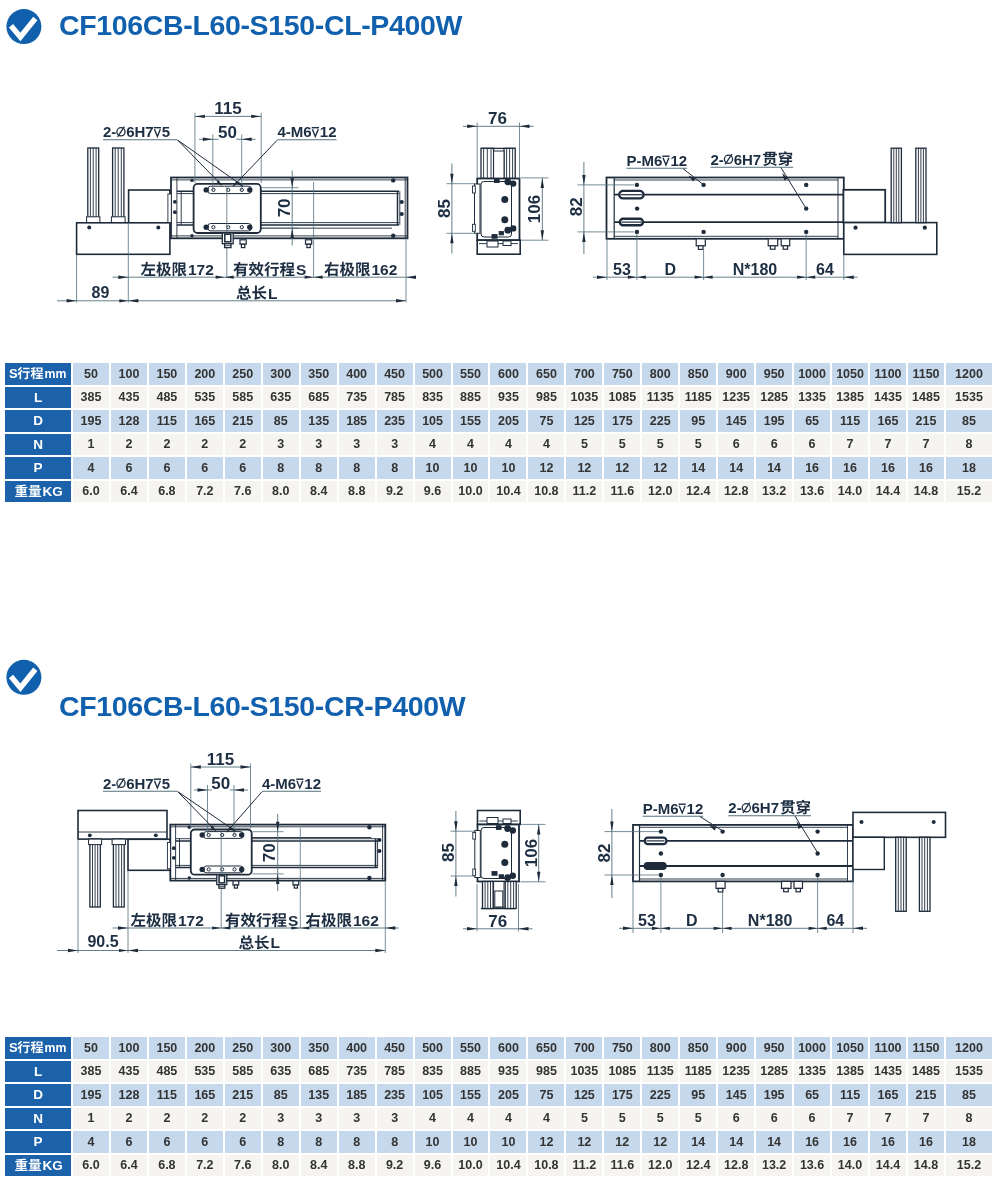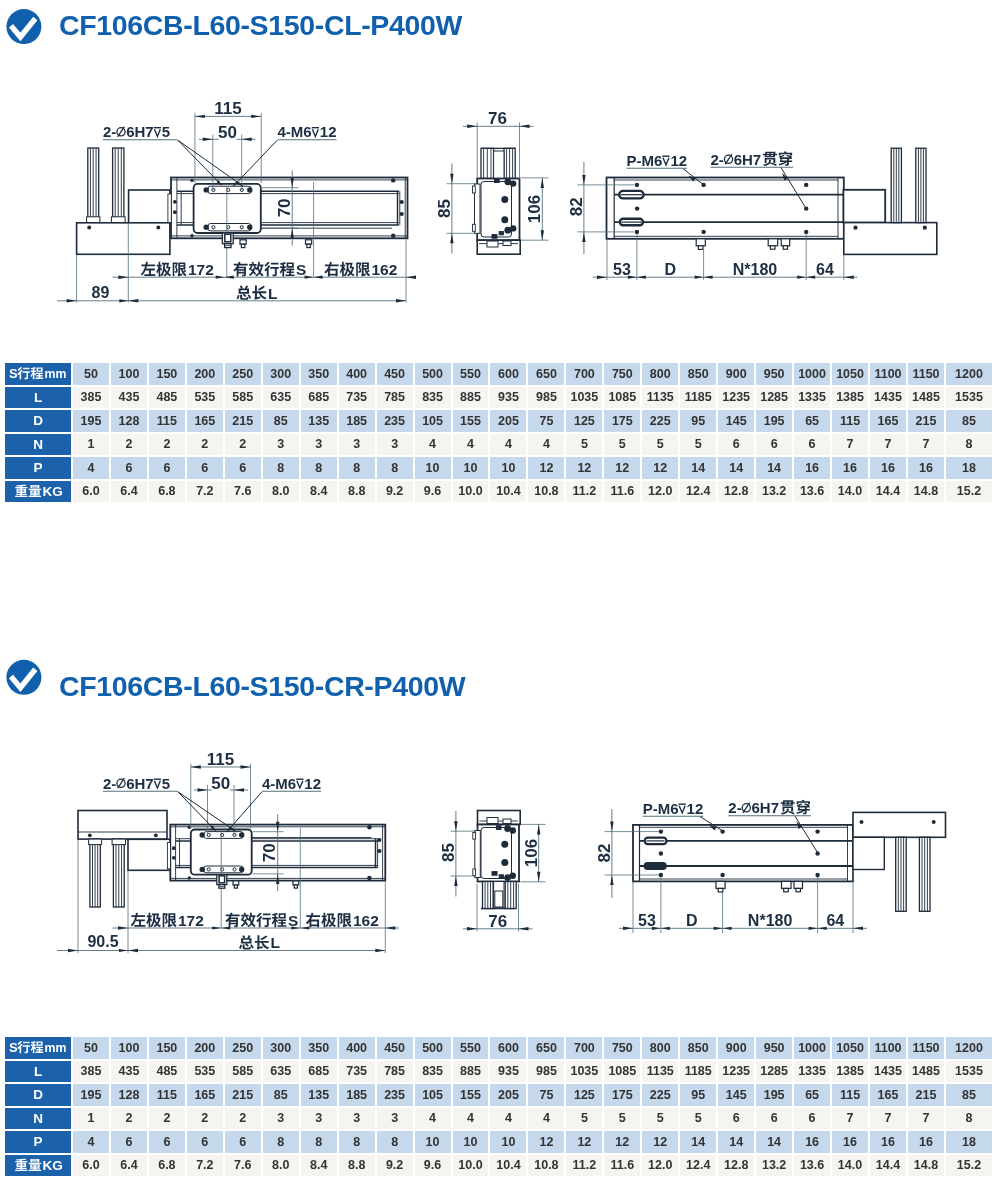--- a/index.html
+++ b/index.html
@@ -9,21 +9,21 @@
     <path d="M11.0,25.7 L20.4,37.0 L35.3,18.5" fill="none" stroke="#fff" stroke-width="5.4"></path>
   </svg>
 
 <div class="ttl" style="top:9px">CF106CB-L60-S150-CL-P400W</div>
 
 <svg style="position:absolute;left:0;top:650px" width="50" height="60" viewBox="0 650 50 60">
     <circle cx="23.9" cy="677.3" r="17.5" fill="#1160ae"></circle>
     <path d="M11.0,676.4 L20.4,687.7 L35.3,669.2" fill="none" stroke="#fff" stroke-width="5.4"></path>
   </svg>
 
-<div class="ttl" style="top:670px">CF106CB-L60-S150-CR-P400W</div>
+<div class="ttl" style="top:690px">CF106CB-L60-S150-CR-P400W</div>
 
 <svg style="position:absolute;left:0;top:0" width="1000" height="1183" viewBox="0 0 1000 1183">
 <defs>
       <path id="gA" d="M446.620849609375 792.740966796875H935.16064453125V678.497802734375H446.620849609375ZM700.39794921875 481.219970703125H823.00146484375V49.302490234375Q823.00146484375 1.5615234375 811.4913330078125 -25.59912109375Q799.981201171875 -52.759765625 766.6005859375 -67.1201171875Q734.340087890625 -80.260498046875 686.2098388671875 -83.4906005859375Q638.07958984375 -86.720703125 570.56005859375 -86.720703125Q567.219970703125 -60.659912109375 556.69970703125 -25.578857421875Q546.179443359375 9.502197265625 534.1591796875 35.222900390625Q563.11865234375 34.222900390625 591.9884033203125 33.3328857421875Q620.858154296875 32.44287109375 643.798095703125 32.5528564453125Q666.738037109375 32.662841796875 675.738037109375 32.8828125Q689.9580078125 33.102783203125 695.177978515625 37.32275390625Q700.39794921875 41.542724609375 700.39794921875 52.20263671875ZM403.9609375 515.40087890625H961.48046875V401.377685546875H403.9609375ZM179.0390625 397.27783203125 284.0419921875 502.8408203125 299.302490234375 496.940673828125V-90.6005859375H179.0390625ZM292.35888671875 631.92041015625 406.162109375 588.379150390625Q367.382080078125 522.138916015625 315.761962890625 455.4486083984375Q264.141845703125 388.75830078125 207.74169921875 329.9580078125Q151.341552734375 271.15771484375 97.00146484375 227.03759765625Q88.76123046875 240.177978515625 74.120849609375 259.778564453125Q59.48046875 279.379150390625 43.6700439453125 299.0897216796875Q27.859619140625 318.80029296875 15.279296875 330.940673828125Q66.71923828125 366.6005859375 117.6591796875 415.320556640625Q168.59912109375 464.04052734375 214.0390625 519.760498046875Q259.47900390625 575.48046875 292.35888671875 631.92041015625ZM254.0390625 849.940673828125 369.622314453125 802.059326171875Q333.382080078125 755.0390625 287.3118896484375 706.4088134765625Q241.24169921875 657.778564453125 191.281494140625 614.098388671875Q141.3212890625 570.418212890625 93.0810546875 537.078125Q85.620849609375 550.99853515625 73.820556640625 569.4290771484375Q62.020263671875 587.859619140625 49.43994140625 606.0101318359375Q36.859619140625 624.16064453125 26.059326171875 635.52099609375Q68.059326171875 662.40087890625 111.279296875 699.120849609375Q154.499267578125 735.8408203125 192.3292236328125 775.560791015625Q230.1591796875 815.28076171875 254.0390625 849.940673828125Z"></path>
       <path id="gB" d="M626.11865234375 368.219970703125H745.60205078125V-35.020263671875H626.11865234375ZM426.900146484375 411.981201171875H947.48046875V308.87841796875H426.900146484375ZM388.04052734375 36.8017578125H969.48046875V-67.861083984375H388.04052734375ZM450.68017578125 225.76123046875H922.80029296875V124.99853515625H450.68017578125ZM569.8828125 711.318359375V573.141845703125H803.937744140625V711.318359375ZM458.979736328125 812.0810546875H920.301025390625V472.379150390625H458.979736328125ZM184.617919921875 756.43994140625H301.201171875V-88.8408203125H184.617919921875ZM40.619384765625 568.28076171875H407.979736328125V456.59765625H40.619384765625ZM191.078125 523.3994140625 261.099853515625 492.55859375Q246.659912109375 438.99853515625 226.6700439453125 381.0484619140625Q206.68017578125 323.098388671875 182.9703369140625 266.3682861328125Q159.260498046875 209.63818359375 132.1005859375 159.6280517578125Q104.940673828125 109.617919921875 75.940673828125 72.937744140625Q67.48046875 98.99853515625 50.840087890625 131.739501953125Q34.19970703125 164.48046875 19.83935546875 187.201171875Q46.279296875 217.201171875 71.4891357421875 257.6910400390625Q96.698974609375 298.180908203125 119.6287841796875 343.940673828125Q142.55859375 389.700439453125 160.87841796875 435.7301025390625Q179.1982421875 481.759765625 191.078125 523.3994140625ZM340.4384765625 839.301025390625 420.820556640625 746.87841796875Q369.68017578125 727.538330078125 308.780029296875 711.6483154296875Q247.8798828125 695.75830078125 184.599853515625 684.538330078125Q121.31982421875 673.318359375 62.539794921875 665.098388671875Q59.19970703125 684.9189453125 49.0694580078125 711.69970703125Q38.939208984375 738.48046875 28.9189453125 756.9609375Q84.35888671875 766.180908203125 141.5687255859375 778.5709228515625Q198.778564453125 790.9609375 250.5484619140625 806.740966796875Q302.318359375 822.52099609375 340.4384765625 839.301025390625ZM298.76123046875 429.219970703125Q307.981201171875 421.780029296875 326.5311279296875 403.2301025390625Q345.0810546875 384.68017578125 366.4609375 363.020263671875Q387.8408203125 341.3603515625 405.1107177734375 322.700439453125Q422.380615234375 304.04052734375 429.6005859375 295.6005859375L361.018798828125 201.39794921875Q352.018798828125 219.63818359375 337.698974609375 243.6982421875Q323.379150390625 267.75830078125 306.619384765625 293.9283447265625Q289.859619140625 320.098388671875 274.1497802734375 343.5484619140625Q258.43994140625 366.99853515625 246.43994140625 382.458740234375Z"></path>
       <path id="gC" d="M45.739501953125 33.5615234375H956.820556640625V-60.9609375H45.739501953125ZM51.51953125 671.940673828125H949.700439453125V577.978271484375H51.51953125ZM119.95947265625 176.541259765625H891.700439453125V85.9189453125H119.95947265625ZM435.1982421875 756.179443359375H555.681640625V-14.099853515625H435.1982421875ZM802.419677734375 848.861083984375 857.8408203125 756.218505859375Q785.140380859375 744.218505859375 698.460205078125 735.3885498046875Q611.780029296875 726.55859375 518.780029296875 720.61865234375Q425.780029296875 714.6787109375 331.9500732421875 711.23876953125Q238.1201171875 707.798828125 150.900146484375 707.138916015625Q150.1201171875 727.95947265625 142.159912109375 754.68017578125Q134.19970703125 781.40087890625 126.51953125 799.661376953125Q214.299560546875 801.88134765625 306.5694580078125 805.7113037109375Q398.83935546875 809.541259765625 488.3892822265625 815.76123046875Q577.939208984375 821.981201171875 658.3892822265625 830.3111572265625Q738.83935546875 838.64111328125 802.419677734375 848.861083984375ZM269.662841796875 344.798828125V299.981201171875H731.876953125V344.798828125ZM269.662841796875 461.078125V416.700439453125H731.876953125V461.078125ZM152.51953125 540H854.48046875V220.83935546875H152.51953125Z"></path>
       <path id="gD" d="M288.222900390625 666.340087890625V632.24169921875H704.19677734375V666.340087890625ZM288.222900390625 757.859619140625V724.201171875H704.19677734375V757.859619140625ZM172.6396484375 818.8408203125H825.240234375V571.260498046875H172.6396484375ZM267.102783203125 267.07958984375V231.76123046875H731.736572265625V267.07958984375ZM267.102783203125 361.59912109375V326.720703125H731.736572265625V361.59912109375ZM154.6396484375 425.140380859375H849.8798828125V168.43994140625H154.6396484375ZM440.87841796875 404.340087890625H557.461669921875V-24.539794921875H440.87841796875ZM45.739501953125 540.661376953125H956.820556640625V455.279296875H45.739501953125ZM134.240234375 135.12158203125H868.6396484375V58.539794921875H134.240234375ZM43.759765625 22.221435546875H958.80029296875V-65.28076171875H43.759765625Z"></path>
       <path id="gE" d="M58.83935546875 681.461669921875H942.9609375V565.87841796875H58.83935546875ZM354.44140625 411.541259765625H922.661376953125V296.738037109375H354.44140625ZM245.52099609375 48.0419921875H959.060791015625V-67.541259765625H245.52099609375ZM551.059326171875 356.299560546875H674.44287109375V-14.859619140625H551.059326171875ZM351.338623046875 849.500732421875 476.72216796875 833.580322265625Q456.72216796875 714.340087890625 426.942138671875 592.4298095703125Q397.162109375 470.51953125 353.322021484375 355.499267578125Q309.48193359375 240.47900390625 246.9718017578125 139.9088134765625Q184.461669921875 39.338623046875 97.44140625 -38.44140625Q88.421142578125 -24.52099609375 74.28076171875 -6.48046875Q60.140380859375 11.56005859375 45.6099853515625 28.9305419921875Q31.07958984375 46.301025390625 18.499267578125 57.661376953125Q95.939208984375 124.64111328125 152.379150390625 216.301025390625Q208.819091796875 307.9609375 247.8690185546875 414.0709228515625Q286.9189453125 520.180908203125 311.6888427734375 631.7908935546875Q336.458740234375 743.40087890625 351.338623046875 849.500732421875Z"></path>
       <path id="gF" d="M47.9189453125 662.981201171875H365.499267578125V552.078125H47.9189453125ZM165.15771484375 849.720703125H273.720703125V-89.060791015625H165.15771484375ZM166.27783203125 580.87841796875 230.499267578125 555.15771484375Q219.83935546875 493.59765625 204.1295166015625 428.317626953125Q188.419677734375 363.03759765625 168.2098388671875 300.53759765625Q148 238.03759765625 124.5101318359375 183.757568359375Q101.020263671875 129.4775390625 74.80029296875 90.91748046875Q69.68017578125 108.177978515625 59.8299560546875 130.2286376953125Q49.979736328125 152.279296875 38.8494873046875 174.219970703125Q27.71923828125 196.16064453125 18.259033203125 212.201171875Q42.9189453125 243.301025390625 65.1287841796875 286.8907470703125Q87.338623046875 330.48046875 107.158447265625 380.340087890625Q126.978271484375 430.19970703125 141.798095703125 481.8892822265625Q156.617919921875 533.578857421875 166.27783203125 580.87841796875ZM270.940673828125 540.1591796875Q279.720703125 530.1591796875 296.8306884765625 504.6591796875Q313.940673828125 479.1591796875 333.440673828125 448.6591796875Q352.940673828125 418.1591796875 369.5506591796875 392.2691650390625Q386.16064453125 366.379150390625 392.380615234375 355.1591796875L322.798828125 274.55712890625Q314.798828125 296.577392578125 301.4189453125 326.91748046875Q288.0390625 357.257568359375 272.6591796875 389.817626953125Q257.279296875 422.377685546875 242.7293701171875 450.6077880859375Q228.179443359375 478.837890625 217.619384765625 497.858154296875ZM478.1982421875 739.83935546875 590.541259765625 734.939208984375Q584.541259765625 598.51953125 571.5911865234375 477.57958984375Q558.64111328125 356.6396484375 534.7510986328125 252.799560546875Q510.861083984375 148.95947265625 472.481201171875 62.83935546875Q434.101318359375 -23.28076171875 376.461669921875 -90.500732421875Q367.44140625 -81.260498046875 349.180908203125 -68.0101318359375Q330.92041015625 -54.759765625 311.099853515625 -41.8994140625Q291.279296875 -29.0390625 277.9189453125 -21.578857421875Q353.658447265625 56.180908203125 395.1483154296875 169.78076171875Q436.63818359375 283.380615234375 454.918212890625 427.580322265625Q473.1982421875 571.780029296875 478.1982421875 739.83935546875ZM381.07958984375 787.9609375H750.218505859375V678.39794921875H381.07958984375ZM716.340087890625 530.942138671875H851.318359375V427.619384765625H684.619384765625ZM826.837890625 530.942138671875H848.658447265625L868.9189453125 535.062255859375L941.740966796875 506.5615234375Q913.64111328125 358.3212890625 859.2713623046875 242.40087890625Q804.901611328125 126.48046875 730.2518310546875 43.6700439453125Q655.60205078125 -39.140380859375 565.72216796875 -89.380615234375Q557.48193359375 -76.020263671875 542.9515380859375 -58.259765625Q528.421142578125 -40.499267578125 512.220703125 -24.298828125Q496.020263671875 -8.098388671875 482.659912109375 0.141845703125Q569.419677734375 44.48193359375 639.1693115234375 115.822021484375Q708.9189453125 187.162109375 756.8885498046875 285.7120361328125Q804.858154296875 384.261962890625 826.837890625 508.12158203125ZM563.060791015625 480.137451171875Q597.40087890625 376.11865234375 655.6309814453125 284.1396484375Q713.861083984375 192.16064453125 794.6910400390625 121.9312744140625Q875.52099609375 51.701904296875 976.500732421875 11.0419921875Q963.92041015625 0.24169921875 948.6099853515625 -17.1287841796875Q933.299560546875 -34.499267578125 919.939208984375 -53.039794921875Q906.578857421875 -71.580322265625 897.338623046875 -86.500732421875Q790.6787109375 -37.940673828125 707.898681640625 40.9189453125Q625.11865234375 119.778564453125 564.0484619140625 223.617919921875Q502.978271484375 327.457275390625 460.617919921875 449.736572265625ZM730.418212890625 787.9609375H846.101318359375Q832.88134765625 727.6005859375 816.38134765625 661.580322265625Q799.88134765625 595.56005859375 783.88134765625 534.7098388671875Q767.88134765625 473.859619140625 753.3212890625 427.619384765625H640.978271484375Q656.75830078125 475.6396484375 672.8682861328125 537.3798828125Q688.978271484375 599.1201171875 704.1982421875 664.7503662109375Q719.418212890625 730.380615234375 730.418212890625 787.9609375Z"></path>
       <path id="gG" d="M76.578857421875 810.40087890625H316.798828125V703.39794921875H181.24169921875V-86.380615234375H76.578857421875ZM295.978271484375 810.40087890625H315.23876953125L332.1591796875 814.740966796875L410.661376953125 770.31982421875Q391.12158203125 707.419677734375 368.36181640625 636.6895751953125Q345.60205078125 565.95947265625 323.622314453125 507.859619140625Q369.461669921875 448.099853515625 383.161376953125 395.6099853515625Q396.861083984375 343.1201171875 396.861083984375 298.580322265625Q396.861083984375 250.19970703125 386.52099609375 217.4095458984375Q376.180908203125 184.619384765625 351.720703125 166.1591796875Q339.820556640625 157.0390625 325.3704833984375 151.97900390625Q310.92041015625 146.9189453125 294.580322265625 144.138916015625Q280.92041015625 142.35888671875 263.98046875 141.9688720703125Q247.04052734375 141.578857421875 229.48046875 141.798828125Q229.260498046875 163.179443359375 222.3603515625 193.1302490234375Q215.460205078125 223.0810546875 203.43994140625 244.901611328125Q216.6396484375 243.901611328125 227.4493408203125 243.401611328125Q238.259033203125 242.901611328125 247.018798828125 243.901611328125Q263.338623046875 244.341552734375 274.218505859375 251.5615234375Q283.538330078125 258.44140625 287.3682861328125 274.3111572265625Q291.1982421875 290.180908203125 291.1982421875 311.8408203125Q291.1982421875 347.92041015625 278.05859375 395.1201171875Q264.9189453125 442.31982421875 221.759765625 495.279296875Q232.51953125 528.71923828125 243.4493408203125 567.7293701171875Q254.379150390625 606.739501953125 264.198974609375 645.919677734375Q274.018798828125 685.099853515625 282.338623046875 719.43994140625Q290.658447265625 753.780029296875 295.978271484375 776.8798828125ZM495.64111328125 809.301025390625H894.620849609375V348.3994140625H495.64111328125V451.502197265625H778.257568359375V706.1982421875H495.64111328125ZM504.44140625 628.781494140625H843.51953125V531.9189453125H504.44140625ZM704.542724609375 409.0810546875Q724.642578125 321.00146484375 759.6722412109375 244.3516845703125Q794.701904296875 167.701904296875 848.1715087890625 109.3719482421875Q901.64111328125 51.0419921875 975.28076171875 17.701904296875Q962.140380859375 6.12158203125 946.719970703125 -12.138916015625Q931.299560546875 -30.3994140625 917.6591796875 -49.719970703125Q904.018798828125 -69.04052734375 894.778564453125 -85.740966796875Q814.6787109375 -41.380615234375 759.1490478515625 28.5296630859375Q703.619384765625 98.43994140625 667.19970703125 190.68017578125Q630.780029296875 282.92041015625 607.340087890625 391.380615234375ZM875.338623046875 338.64111328125 953.28076171875 253.898681640625Q925.620849609375 232.578857421875 895.3111572265625 209.97900390625Q865.00146484375 187.379150390625 835.36181640625 167.779296875Q805.72216796875 148.179443359375 780.302490234375 133.07958984375L717.620849609375 207.901611328125Q741.48046875 223.781494140625 770.56005859375 245.94140625Q799.6396484375 268.101318359375 827.499267578125 292.6512451171875Q855.35888671875 317.201171875 875.338623046875 338.64111328125ZM444.140380859375 -92.180908203125 433.780029296875 11.701904296875 482.52099609375 49.982666015625 697.3603515625 96.162109375Q696.580322265625 70.661376953125 697.8603515625 38.8704833984375Q699.140380859375 7.07958984375 702.48046875 -12.740966796875Q628.500732421875 -31.28076171875 581.9508056640625 -44.1107177734375Q535.40087890625 -56.940673828125 508.3408203125 -65.3306884765625Q481.28076171875 -73.720703125 467.2706298828125 -80.1707763671875Q453.260498046875 -86.620849609375 444.140380859375 -92.180908203125ZM444.140380859375 -92.180908203125Q440.020263671875 -78.820556640625 431.1700439453125 -60.9500732421875Q422.31982421875 -43.07958984375 412.299560546875 -25.7691650390625Q402.279296875 -8.458740234375 393.0390625 1.781494140625Q408.83935546875 11.24169921875 424.1895751953125 32.4920654296875Q439.539794921875 53.742431640625 439.539794921875 88.7626953125V809.301025390625H556.903076171875V16.24169921875Q556.903076171875 16.24169921875 545.4927978515625 8.9515380859375Q534.08251953125 1.661376953125 517.5521240234375 -9.85888671875Q501.021728515625 -21.379150390625 483.9913330078125 -35.739501953125Q466.9609375 -50.099853515625 455.5506591796875 -64.8502197265625Q444.140380859375 -79.6005859375 444.140380859375 -92.180908203125Z"></path>

